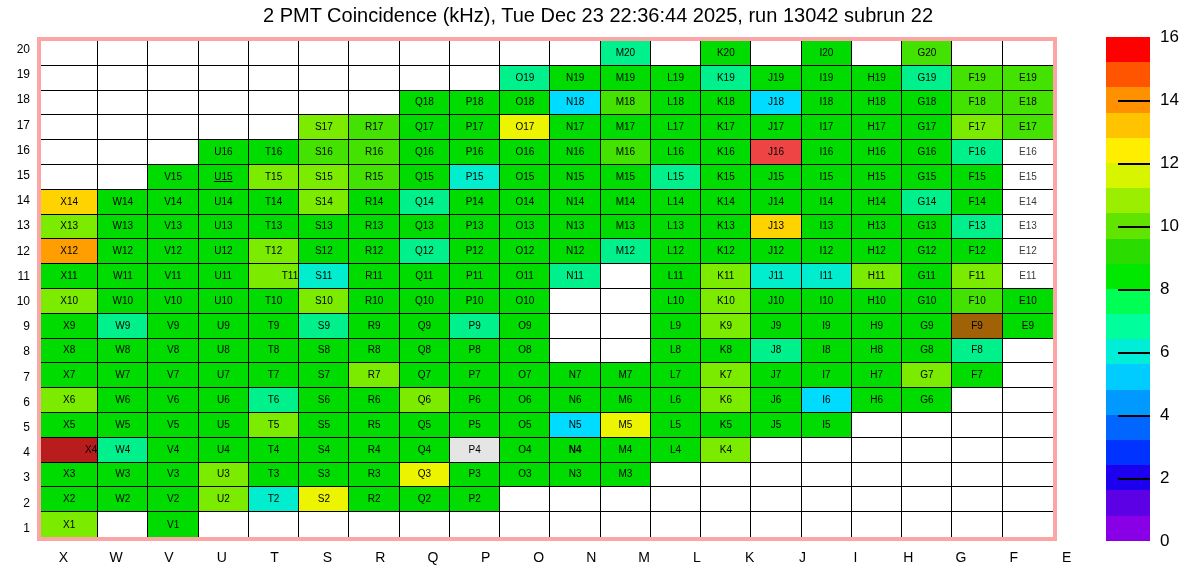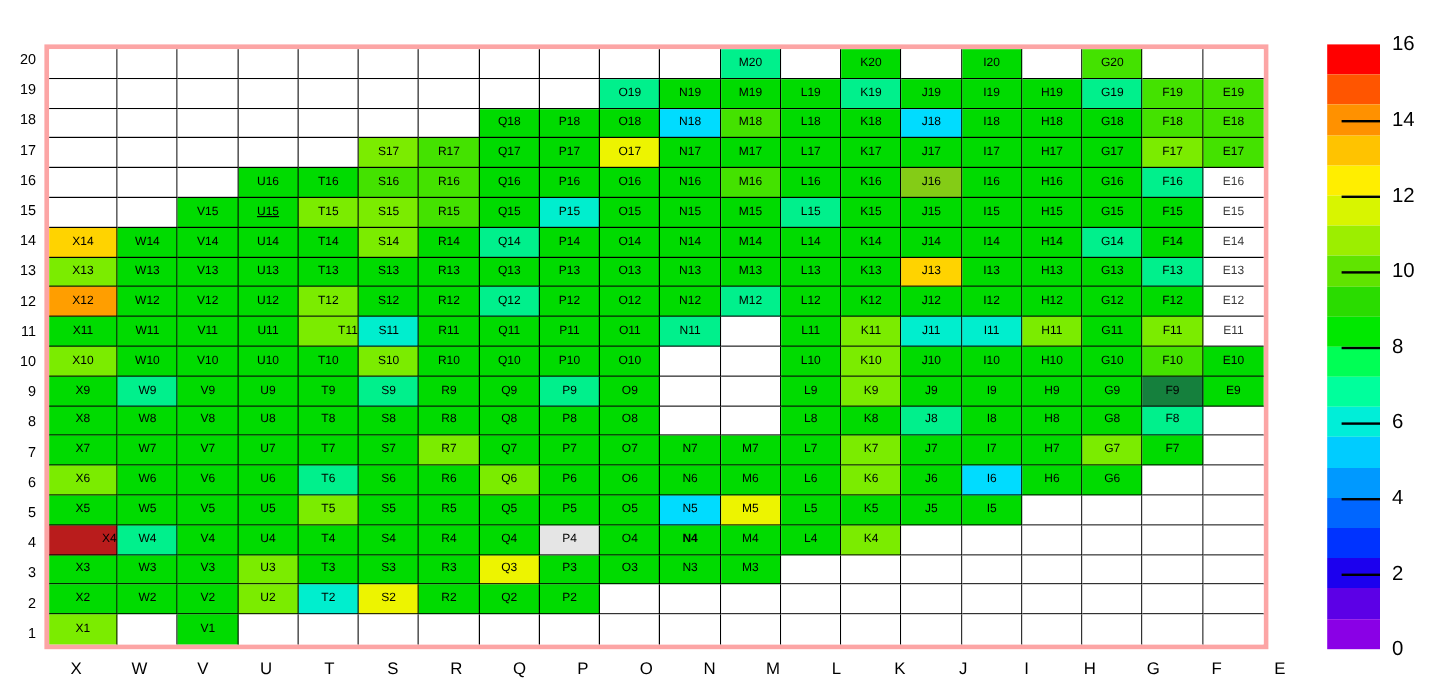--- a/index.html
+++ b/index.html
@@ -44,20 +44,21 @@
   }
   .cblab{
     position:absolute;left:1160px;width:36px;height:18px;
     font-size:17px;line-height:18px;text-align:left;
   }
 </style>
 </head>
 <body>
 
 <div class="canvas">
+  <div class="title">2 PMT Coincidence (kHz), Tue Dec 23 22:36:44 2025, run 13042 subrun 22</div>
   <div id="rowlabels">
       <div class="rowlab" style="top: 37px; height: 25.2px; line-height: 25.2px;">20</div>
       <div class="rowlab" style="top: 62.2px; height: 25.2px; line-height: 25.2px;">19</div>
       <div class="rowlab" style="top: 87.4px; height: 25.2px; line-height: 25.2px;">18</div>
       <div class="rowlab" style="top: 112.6px; height: 25.2px; line-height: 25.2px;">17</div>
       <div class="rowlab" style="top: 137.8px; height: 25.2px; line-height: 25.2px;">16</div>
       <div class="rowlab" style="top: 163px; height: 25.2px; line-height: 25.2px;">15</div>
       <div class="rowlab" style="top: 188.2px; height: 25.2px; line-height: 25.2px;">14</div>
       <div class="rowlab" style="top: 213.4px; height: 25.2px; line-height: 25.2px;">13</div>
       <div class="rowlab" style="top: 238.6px; height: 25.2px; line-height: 25.2px;">12</div>
@@ -269,21 +270,21 @@
       </div>
       <div class="cell" style="background: rgb(68, 226, 0);">
         <span>M16</span>
       </div>
       <div class="cell" style="background: rgb(0, 219, 0);">
         <span>L16</span>
       </div>
       <div class="cell" style="background: rgb(0, 219, 0);">
         <span>K16</span>
       </div>
-      <div class="cell" style="background: #84cc16;">
+      <div class="cell" style="background: #ef4444;">
         <span>J16</span>
       </div>
       <div class="cell" style="background: rgb(0, 219, 0);">
         <span>I16</span>
       </div>
       <div class="cell" style="background: rgb(0, 219, 0);">
         <span>H16</span>
       </div>
       <div class="cell" style="background: rgb(0, 219, 0);">
         <span>G16</span>
@@ -687,21 +688,21 @@
       </div>
       <div class="cell" style="background: rgb(0, 219, 0);">
         <span>I9</span>
       </div>
       <div class="cell" style="background: rgb(0, 219, 0);">
         <span>H9</span>
       </div>
       <div class="cell" style="background: rgb(0, 219, 0);">
         <span>G9</span>
       </div>
-      <div class="cell" style="background: #15803d;">
+      <div class="cell" style="background: #a16207;">
         <span>F9</span>
       </div>
       <div class="cell last-c" style="background: rgb(0, 219, 0);">
         <span>E9</span>
       </div>
       <div class="cell" style="background: rgb(0, 219, 0);">
         <span>X8</span>
       </div>
       <div class="cell" style="background: rgb(0, 219, 0);">
         <span>W8</span>

